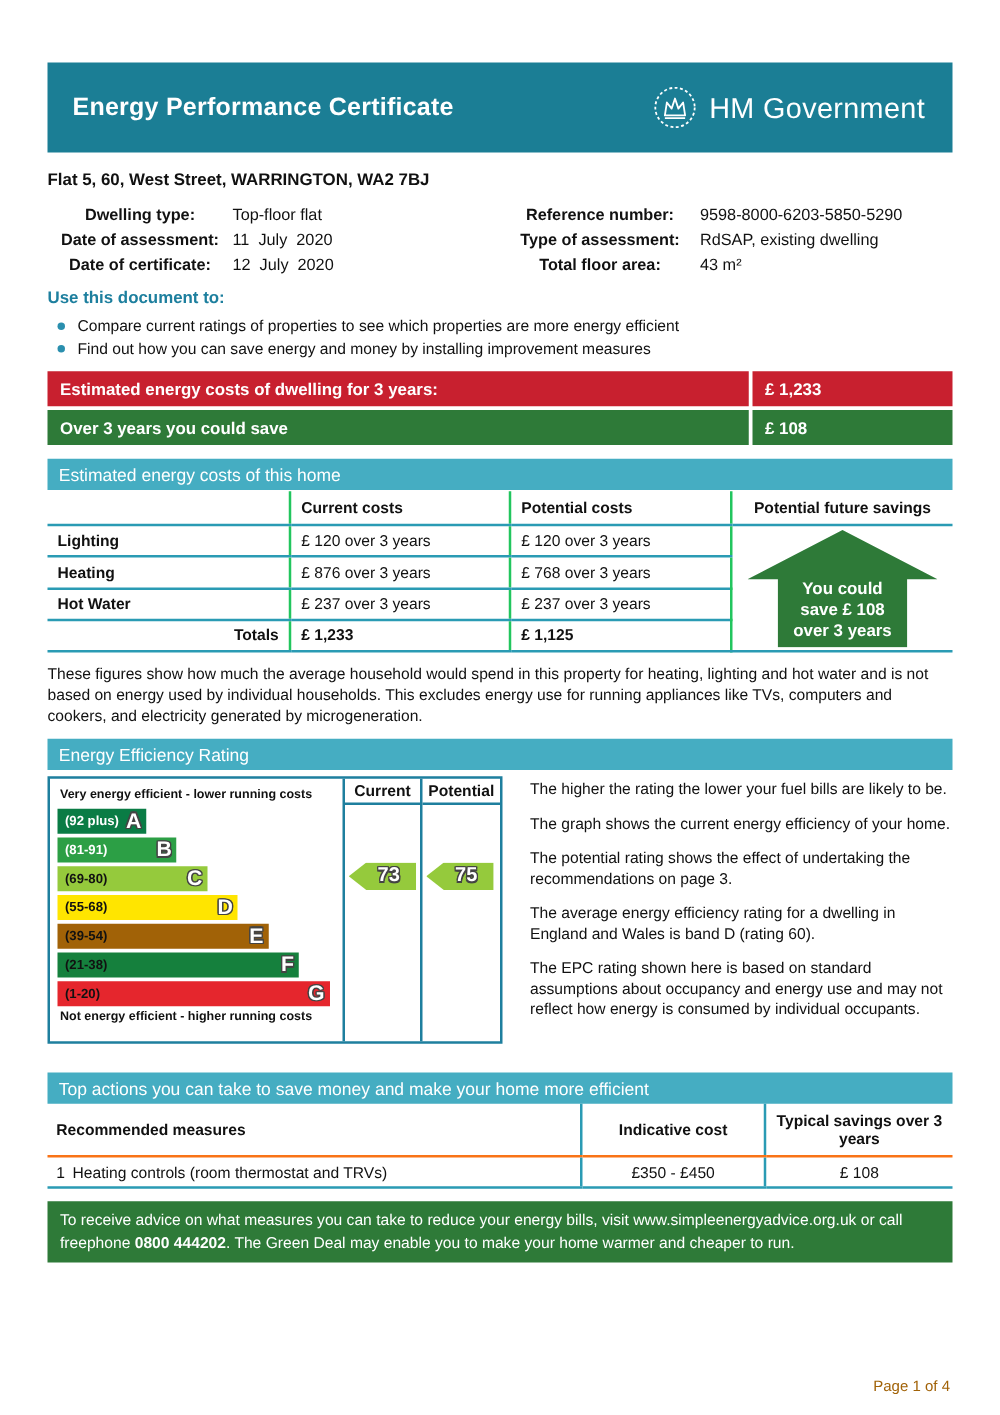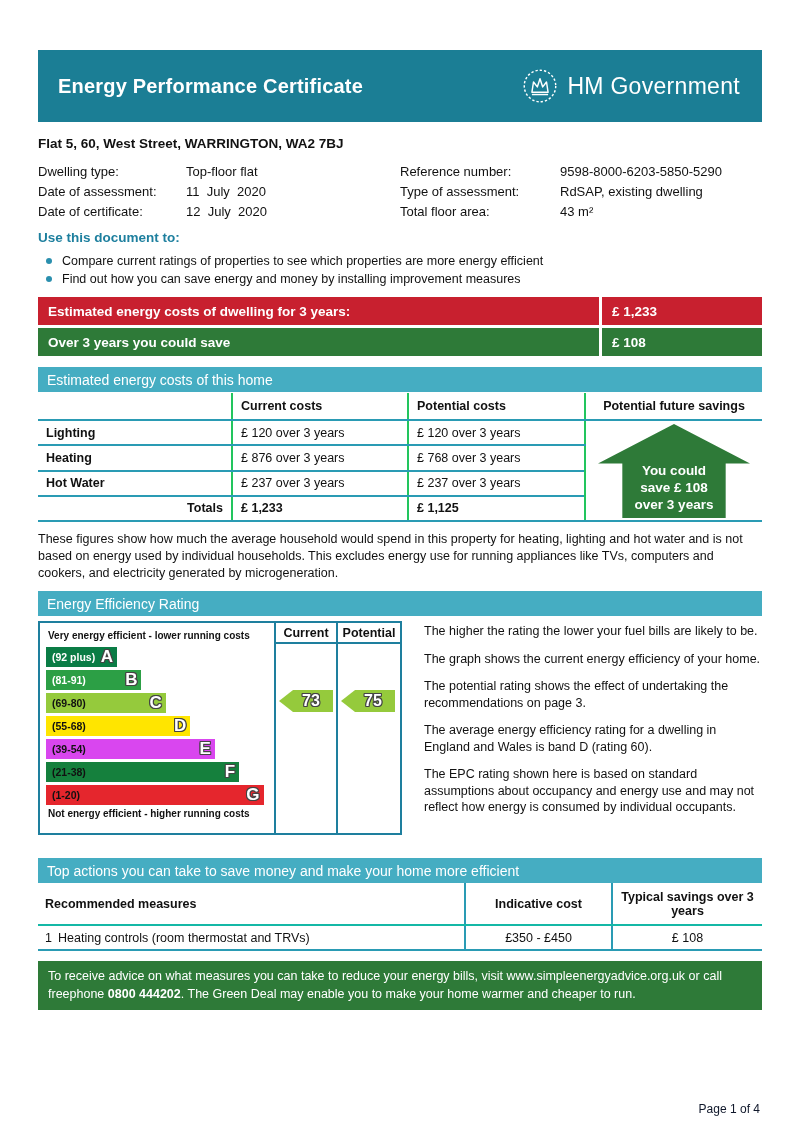--- a/index.html
+++ b/index.html
@@ -14,21 +14,21 @@
   .gov-logo { display: flex; align-items: center; gap: 9px; }
   .gov-logo svg { display: block; }
   .gov-logo-text { color: #fff; font-size: 23px; font-weight: normal; letter-spacing: 0.3px; }
 
   
   .address { margin-top: 14px; font-size: 13.5px; font-weight: bold; }
   .details { margin-top: 10px; display: flex; font-size: 13px; }
   .details-col.left { width: 362px; }
   .details-col.right { flex: 1; }
   .detail-row { display: flex; height: 20px; align-items: center; }
-  .detail-label { font-weight: normal; }
+  .detail-label { font-weight: bold; text-align: center; }
   .details-col.left .detail-label { width: 148px; }
   .details-col.right .detail-label { width: 160px; }
   .detail-value { white-space: pre; }
 
   
   .use-heading { margin-top: 9px; color: #1d7f9e; font-size: 13.5px; font-weight: bold; }
   .bullet-list { margin-top: 7px; list-style: none; }
   .bullet-list li { position: relative; padding-left: 24px; font-size: 12.5px; line-height: 18px; }
   .bullet-dot { position: absolute; left: 8px; top: 6px; width: 6px; height: 6px; border-radius: 50%; background: #2a8fae; }
 
@@ -71,21 +71,21 @@
   .ramp-label.top { margin: 2px 0 6px 2px; }
   .ramp-label.bottom { margin: 1px 0 0 2px; }
   .band { height: 20px; margin-bottom: 3px; position: relative; display: flex; align-items: center; }
   .band .range { font-size: 10.5px; font-weight: bold; padding-left: 6px; }
   .band .letter { position: absolute; right: 4px; top: 0; line-height: 20px; font-size: 17px; font-weight: bold; color: #fff;
     text-shadow: -1px -1px 0 #444, 1px -1px 0 #444, -1px 1px 0 #444, 1px 1px 0 #444, -1px 0 0 #444, 1px 0 0 #444, 0 -1px 0 #444, 0 1px 0 #444; }
   .band-a { background: #0a7c45; width: 32%; } .band-a .range { color: #fff; }
   .band-b { background: #2c9f45; width: 43%; } .band-b .range { color: #fff; }
   .band-c { background: #95ca3c; width: 54%; }
   .band-d { background: #ffe500; width: 65%; }
-  .band-e { background: #d946ef; width: 76%; }
+  .band-e { background: #a16207; width: 76%; }
   .band-f { background: #15803d; width: 87%; }
   .band-g { background: #e5262d; width: 98%; }
 
   .rcol { width: 62px; border-left: 2px solid #1e7f9e; display: flex; flex-direction: column; }
   .rcol.pot { width: 64px; }
   .rcol-h { height: 21px; border-bottom: 2px solid #1e7f9e; display: flex; align-items: center; justify-content: center; font-size: 12.5px; font-weight: bold; }
   .rcol-body { flex: 1; position: relative; }
   .rating-arrow { position: absolute; top: 46px; left: 3px; width: 54px; height: 22px; background: #95ca3c;
     clip-path: polygon(0 50%, 26% 0, 100% 0, 100% 100%, 26% 100%);
     display: flex; align-items: center; justify-content: center; padding-left: 10px;
@@ -93,34 +93,34 @@
     text-shadow: -1px -1px 0 #444, 1px -1px 0 #444, -1px 1px 0 #444, 1px 1px 0 #444, -1px 0 0 #444, 1px 0 0 #444, 0 -1px 0 #444, 0 1px 0 #444; }
 
   .rating-text { flex: 1; padding-left: 22px; padding-top: 2px; }
   .rating-text p { font-size: 12.5px; line-height: 16.5px; margin-bottom: 11px; }
 
   
   .actions-bar { margin-top: 23px; }
   .actions-table { width: 724px; border-collapse: collapse; table-layout: fixed; font-size: 12.5px; }
   .actions-table col.a1 { width: 427px; } .actions-table col.a2 { width: 147px; } .actions-table col.a3 { width: 150px; }
   .actions-table td { vertical-align: middle; }
-  .actions-table tr.hdr td { height: 42px; font-weight: bold; border-bottom: 2px solid #14b8a6; }
+  .actions-table tr.hdr td { height: 42px; font-weight: bold; border-bottom: 2px solid #f97316; }
   .actions-table tr.row td { height: 25px; border-bottom: 2px solid #2a9bb4; }
   .actions-table .sep { border-left: 2px solid #2a9bb4; }
   .actions-table .cc { text-align: center; }
   .actions-table .measures-hdr { padding-left: 7px; }
   .measure-cell { display: flex; align-items: center; }
   .measure-num { width: 20px; padding-left: 7px; }
 
   
   .advice-box { margin-top: 10px; background: #2e7a38; color: #fff; font-size: 12.5px; line-height: 18px; padding: 6px 10px 7px 10px; }
   .advice-box .phone { font-weight: bold; }
 
   
-  .page-footer { position: absolute; right: 40px; bottom: 28px; font-size: 12px; color: #0f172a; }
+  .page-footer { position: absolute; right: 40px; bottom: 28px; font-size: 12px; color: #a16207; }
 </style>
 </head>
 <body>
 
 <div class="page">
   <div class="content">
 
     <div class="banner">
       <div class="banner-title">Energy Performance Certificate</div>
       <div class="gov-logo">

